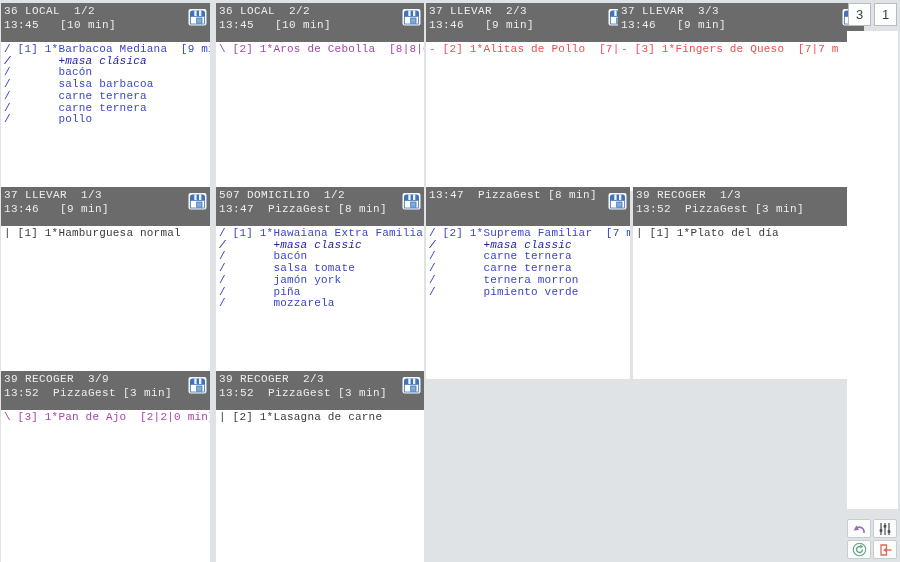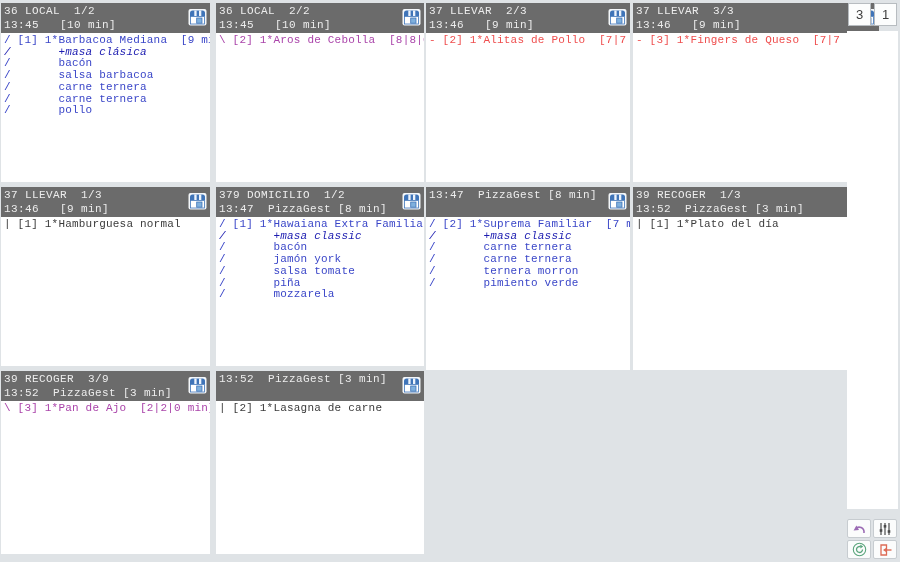--- a/index.html
+++ b/index.html
@@ -6,30 +6,30 @@
   body{
     width:900px;height:562px;position:relative;overflow:hidden;
     background:#dfe3e6;
     font-family:"Liberation Mono","DejaVu Sans Mono",monospace;
   }
   .board{position:absolute;left:0;top:0;width:845px;height:562px}
   .ticket{position:absolute;background:#fff}
   .t0{left:1px;top:3px;width:209px}
   .t1{left:216px;top:3px;width:208px}
   .t2{left:426px;top:3px;width:204px}
-  .t3{left:633px;top:3px;width:246px}
+  .t3{left:618px;top:3px;width:246px}
   .t4{left:1px;top:187px;width:209px}
   .t5{left:216px;top:187px;width:208px}
   .t6{left:426px;top:187px;width:204px}
   .t7{left:633px;top:187px;width:237px}
   .t8{left:1px;top:371px;width:209px}
   .t9{left:216px;top:371px;width:208px}
   .ticket-header{
     height:29px;background:#6b6b6b;color:#ededed;
-    font-size:11px;line-height:14px;padding:1px 0 0 3px;
+    font-size:11px;line-height:14px;padding:1px 0 9px 3px;
     position:relative;white-space:pre;
   }
   .hline{white-space:pre;letter-spacing:.4px}
   .store-icon{position:absolute;right:3px;top:6px;width:19px;height:17px}
   .ticket-body{
     background:#fff;padding:2px 0 0 3px;font-size:11px;line-height:11.7px;
     white-space:pre;overflow:hidden;height:147px;letter-spacing:.2px;
   }
   .t6 .ticket-body,.t7 .ticket-body,.t8 .ticket-body,.t9 .ticket-body{height:151px}
   .ln-blue{color:#3a46c8}
@@ -109,29 +109,29 @@
             <rect x="0.5" y="0" width="18" height="16.5" rx="2" fill="#f4f7fa"></rect>
             <path d="M2 7 L2 4 Q2 1.5 4.5 1.5 H14.5 Q17 1.5 17 4 L17 7 Z" fill="#3f74b8"></path>
             <rect x="6.3" y="1.5" width="2.3" height="5.5" fill="#eef4fb"></rect>
             <rect x="11" y="1.5" width="2.3" height="5.5" fill="#eef4fb"></rect>
             <rect x="2.5" y="7.5" width="14" height="7.5" fill="#ffffff" stroke="#3f74b8" stroke-width="0.8"></rect>
             <rect x="8.7" y="9" width="5.3" height="5.2" fill="#7fb0dd" stroke="#3f74b8" stroke-width="0.8"></rect>
           </svg></span></div>
       <div class="ticket-body"><div class="line ln-black">| [1] 1*Hamburguesa normal</div></div>
     </div>
     <div class="ticket t5">
-      <div class="ticket-header"><div class="hline">379 DOMICILIO  1/2</div><div class="hline">13:47  PizzaGest [8 min]</div><span class="store-icon"><svg width="19" height="17" viewBox="0 0 19 17">
-            <rect x="0.5" y="0" width="18" height="16.5" rx="2" fill="#f4f7fa"></rect>
-            <path d="M2 7 L2 4 Q2 1.5 4.5 1.5 H14.5 Q17 1.5 17 4 L17 7 Z" fill="#3f74b8"></path>
-            <rect x="6.3" y="1.5" width="2.3" height="5.5" fill="#eef4fb"></rect>
-            <rect x="11" y="1.5" width="2.3" height="5.5" fill="#eef4fb"></rect>
-            <rect x="2.5" y="7.5" width="14" height="7.5" fill="#ffffff" stroke="#3f74b8" stroke-width="0.8"></rect>
-            <rect x="8.7" y="9" width="5.3" height="5.2" fill="#7fb0dd" stroke="#3f74b8" stroke-width="0.8"></rect>
-          </svg></span></div>
-      <div class="ticket-body"><div class="line ln-blue">/ [1] 1*Hawaiana Extra Familiar</div><div class="line ln-masa">/       +masa classic</div><div class="line ln-blue">/       bacón</div><div class="line ln-blue">/       jamón york</div><div class="line ln-blue">/       salsa tomate</div><div class="line ln-blue">/       piña</div><div class="line ln-blue">/       mozzarela</div></div>
+      <div class="ticket-header"><div class="hline">507 DOMICILIO  1/2</div><div class="hline">13:47  PizzaGest [8 min]</div><span class="store-icon"><svg width="19" height="17" viewBox="0 0 19 17">
+            <rect x="0.5" y="0" width="18" height="16.5" rx="2" fill="#f4f7fa"></rect>
+            <path d="M2 7 L2 4 Q2 1.5 4.5 1.5 H14.5 Q17 1.5 17 4 L17 7 Z" fill="#3f74b8"></path>
+            <rect x="6.3" y="1.5" width="2.3" height="5.5" fill="#eef4fb"></rect>
+            <rect x="11" y="1.5" width="2.3" height="5.5" fill="#eef4fb"></rect>
+            <rect x="2.5" y="7.5" width="14" height="7.5" fill="#ffffff" stroke="#3f74b8" stroke-width="0.8"></rect>
+            <rect x="8.7" y="9" width="5.3" height="5.2" fill="#7fb0dd" stroke="#3f74b8" stroke-width="0.8"></rect>
+          </svg></span></div>
+      <div class="ticket-body"><div class="line ln-blue">/ [1] 1*Hawaiana Extra Familiar</div><div class="line ln-masa">/       +masa classic</div><div class="line ln-blue">/       bacón</div><div class="line ln-blue">/       salsa tomate</div><div class="line ln-blue">/       jamón york</div><div class="line ln-blue">/       piña</div><div class="line ln-blue">/       mozzarela</div></div>
     </div>
     <div class="ticket t6">
       <div class="ticket-header"><div class="hline">13:47  PizzaGest [8 min]</div><span class="store-icon"><svg width="19" height="17" viewBox="0 0 19 17">
             <rect x="0.5" y="0" width="18" height="16.5" rx="2" fill="#f4f7fa"></rect>
             <path d="M2 7 L2 4 Q2 1.5 4.5 1.5 H14.5 Q17 1.5 17 4 L17 7 Z" fill="#3f74b8"></path>
             <rect x="6.3" y="1.5" width="2.3" height="5.5" fill="#eef4fb"></rect>
             <rect x="11" y="1.5" width="2.3" height="5.5" fill="#eef4fb"></rect>
             <rect x="2.5" y="7.5" width="14" height="7.5" fill="#ffffff" stroke="#3f74b8" stroke-width="0.8"></rect>
             <rect x="8.7" y="9" width="5.3" height="5.2" fill="#7fb0dd" stroke="#3f74b8" stroke-width="0.8"></rect>
           </svg></span></div>
@@ -153,21 +153,21 @@
             <rect x="0.5" y="0" width="18" height="16.5" rx="2" fill="#f4f7fa"></rect>
             <path d="M2 7 L2 4 Q2 1.5 4.5 1.5 H14.5 Q17 1.5 17 4 L17 7 Z" fill="#3f74b8"></path>
             <rect x="6.3" y="1.5" width="2.3" height="5.5" fill="#eef4fb"></rect>
             <rect x="11" y="1.5" width="2.3" height="5.5" fill="#eef4fb"></rect>
             <rect x="2.5" y="7.5" width="14" height="7.5" fill="#ffffff" stroke="#3f74b8" stroke-width="0.8"></rect>
             <rect x="8.7" y="9" width="5.3" height="5.2" fill="#7fb0dd" stroke="#3f74b8" stroke-width="0.8"></rect>
           </svg></span></div>
       <div class="ticket-body"><div class="line ln-purple">\ [3] 1*Pan de Ajo  [2|2|0 min]</div></div>
     </div>
     <div class="ticket t9">
-      <div class="ticket-header"><div class="hline">13:52  PizzaGest [3 min]</div><span class="store-icon"><svg width="19" height="17" viewBox="0 0 19 17">
+      <div class="ticket-header"><div class="hline">39 RECOGER  2/3</div><div class="hline">13:52  PizzaGest [3 min]</div><span class="store-icon"><svg width="19" height="17" viewBox="0 0 19 17">
             <rect x="0.5" y="0" width="18" height="16.5" rx="2" fill="#f4f7fa"></rect>
             <path d="M2 7 L2 4 Q2 1.5 4.5 1.5 H14.5 Q17 1.5 17 4 L17 7 Z" fill="#3f74b8"></path>
             <rect x="6.3" y="1.5" width="2.3" height="5.5" fill="#eef4fb"></rect>
             <rect x="11" y="1.5" width="2.3" height="5.5" fill="#eef4fb"></rect>
             <rect x="2.5" y="7.5" width="14" height="7.5" fill="#ffffff" stroke="#3f74b8" stroke-width="0.8"></rect>
             <rect x="8.7" y="9" width="5.3" height="5.2" fill="#7fb0dd" stroke="#3f74b8" stroke-width="0.8"></rect>
           </svg></span></div>
       <div class="ticket-body"><div class="line ln-black">| [2] 1*Lasagna de carne</div></div>
     </div>
   </div>

